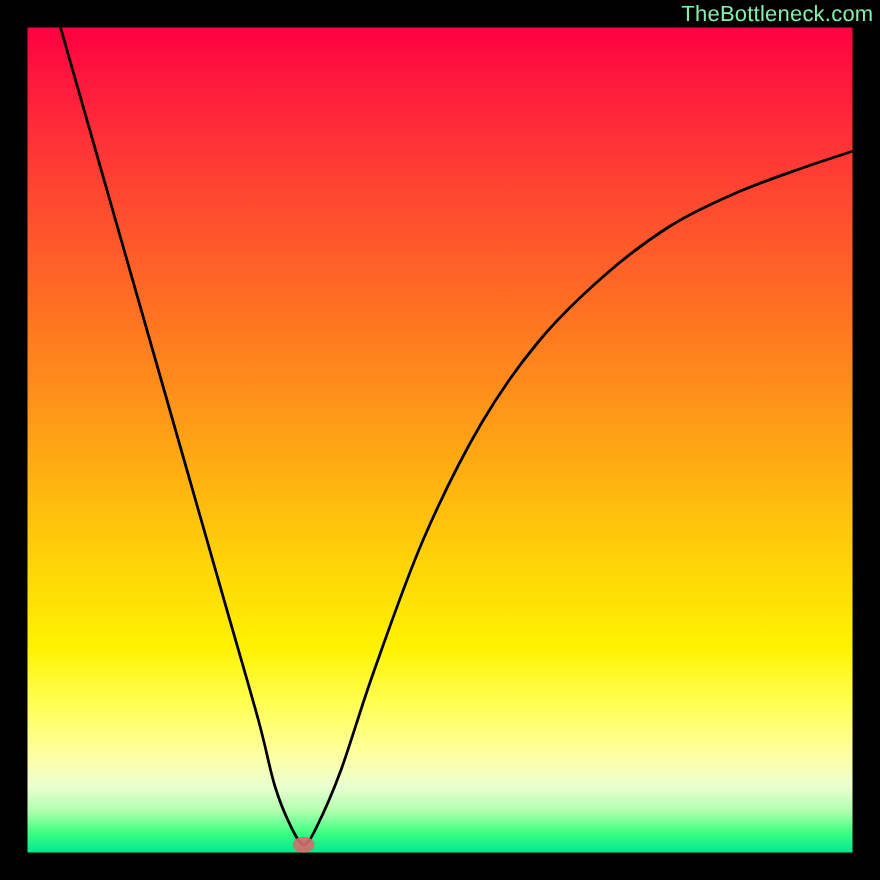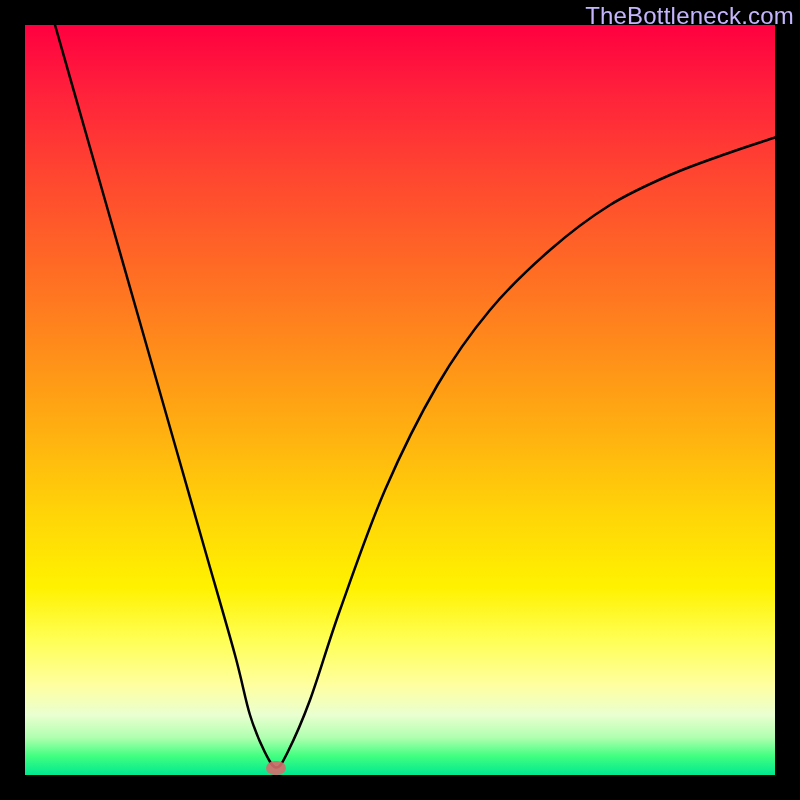--- a/index.html
+++ b/index.html
@@ -46,23 +46,23 @@
   .marker {
     position: absolute;
     border-radius: 50% / 55%;
     background: #d66b6b;
     opacity: 0.9;
   }
   .watermark {
     position: absolute;
     right: 6px;
     top: 2px;
-    color: #c4b5fd;
+    color: #86efac;
     font-family: Arial, Helvetica, sans-serif;
-    font-size: 24px;
+    font-size: 20px;
     letter-spacing: 0.2px;
     user-select: none;
   }
 </style>
 </head>
 <body>
 
 <div class="stage">
   <div class="plot-area">
     <svg class="curve-svg" viewBox="0 0 750 750" preserveAspectRatio="none">

